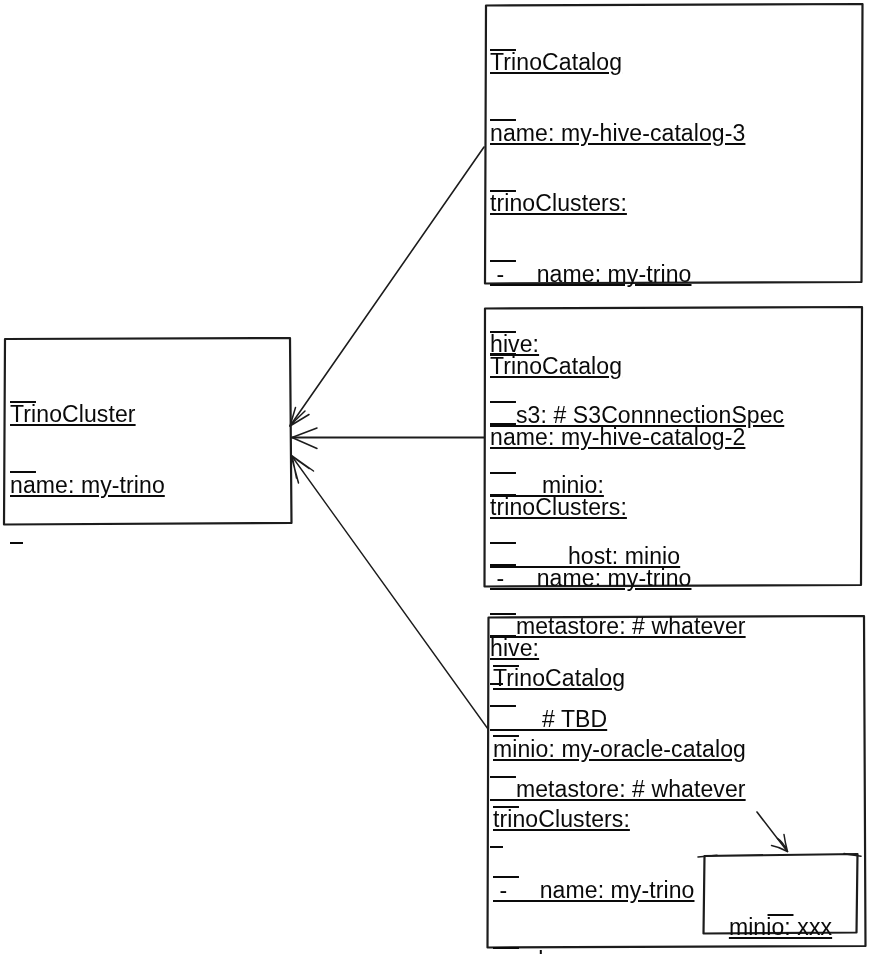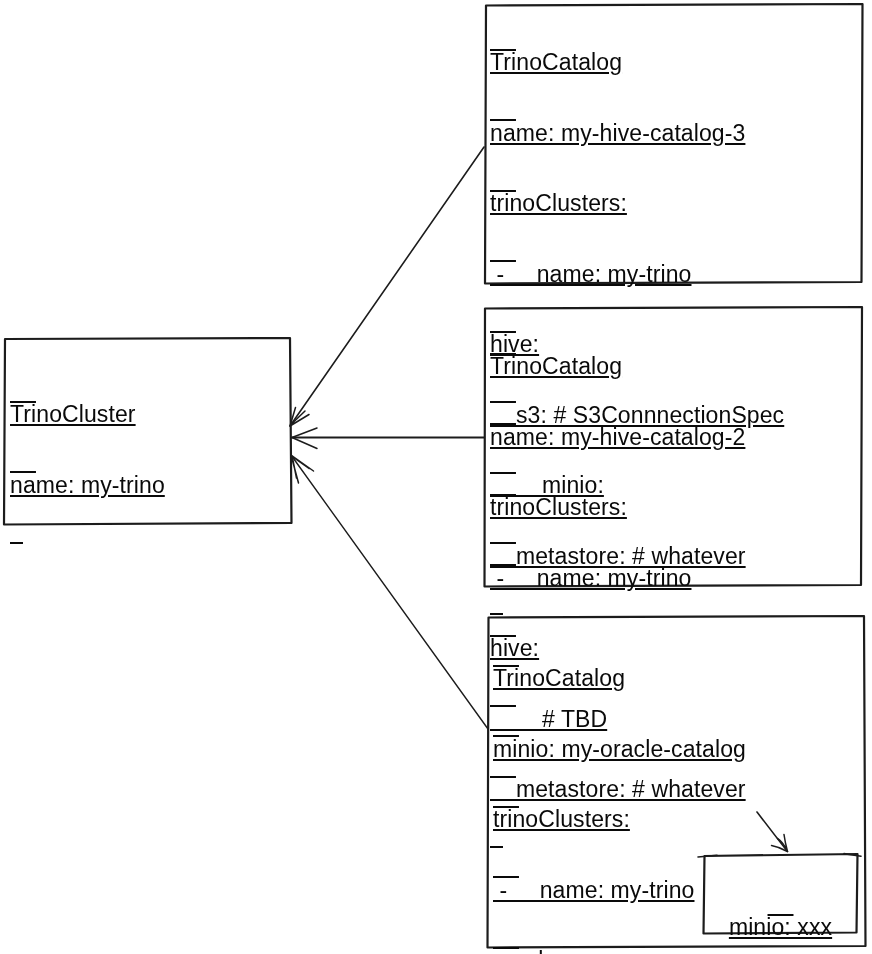--- a/index.html
+++ b/index.html
@@ -55,20 +55,21 @@
   </div>
 
   <div class="txt" style="left:490px;top:4px">
     <div>TrinoCatalog</div>
     <div>name: my-hive-catalog-3</div>
     <div>trinoClusters:</div>
     <div> -     name: my-trino</div>
     <div>hive:</div>
     <div>    s3: # S3ConnnectionSpec</div>
     <div>        minio:</div>
+    <div>            host: minio</div>
     <div>    metastore: # whatever</div>
   </div>
 
   <div class="txt" style="left:490px;top:308px">
     <div>TrinoCatalog</div>
     <div>name: my-hive-catalog-2</div>
     <div>trinoClusters:</div>
     <div> -     name: my-trino</div>
     <div>hive:</div>
     <div>        # TBD</div>

